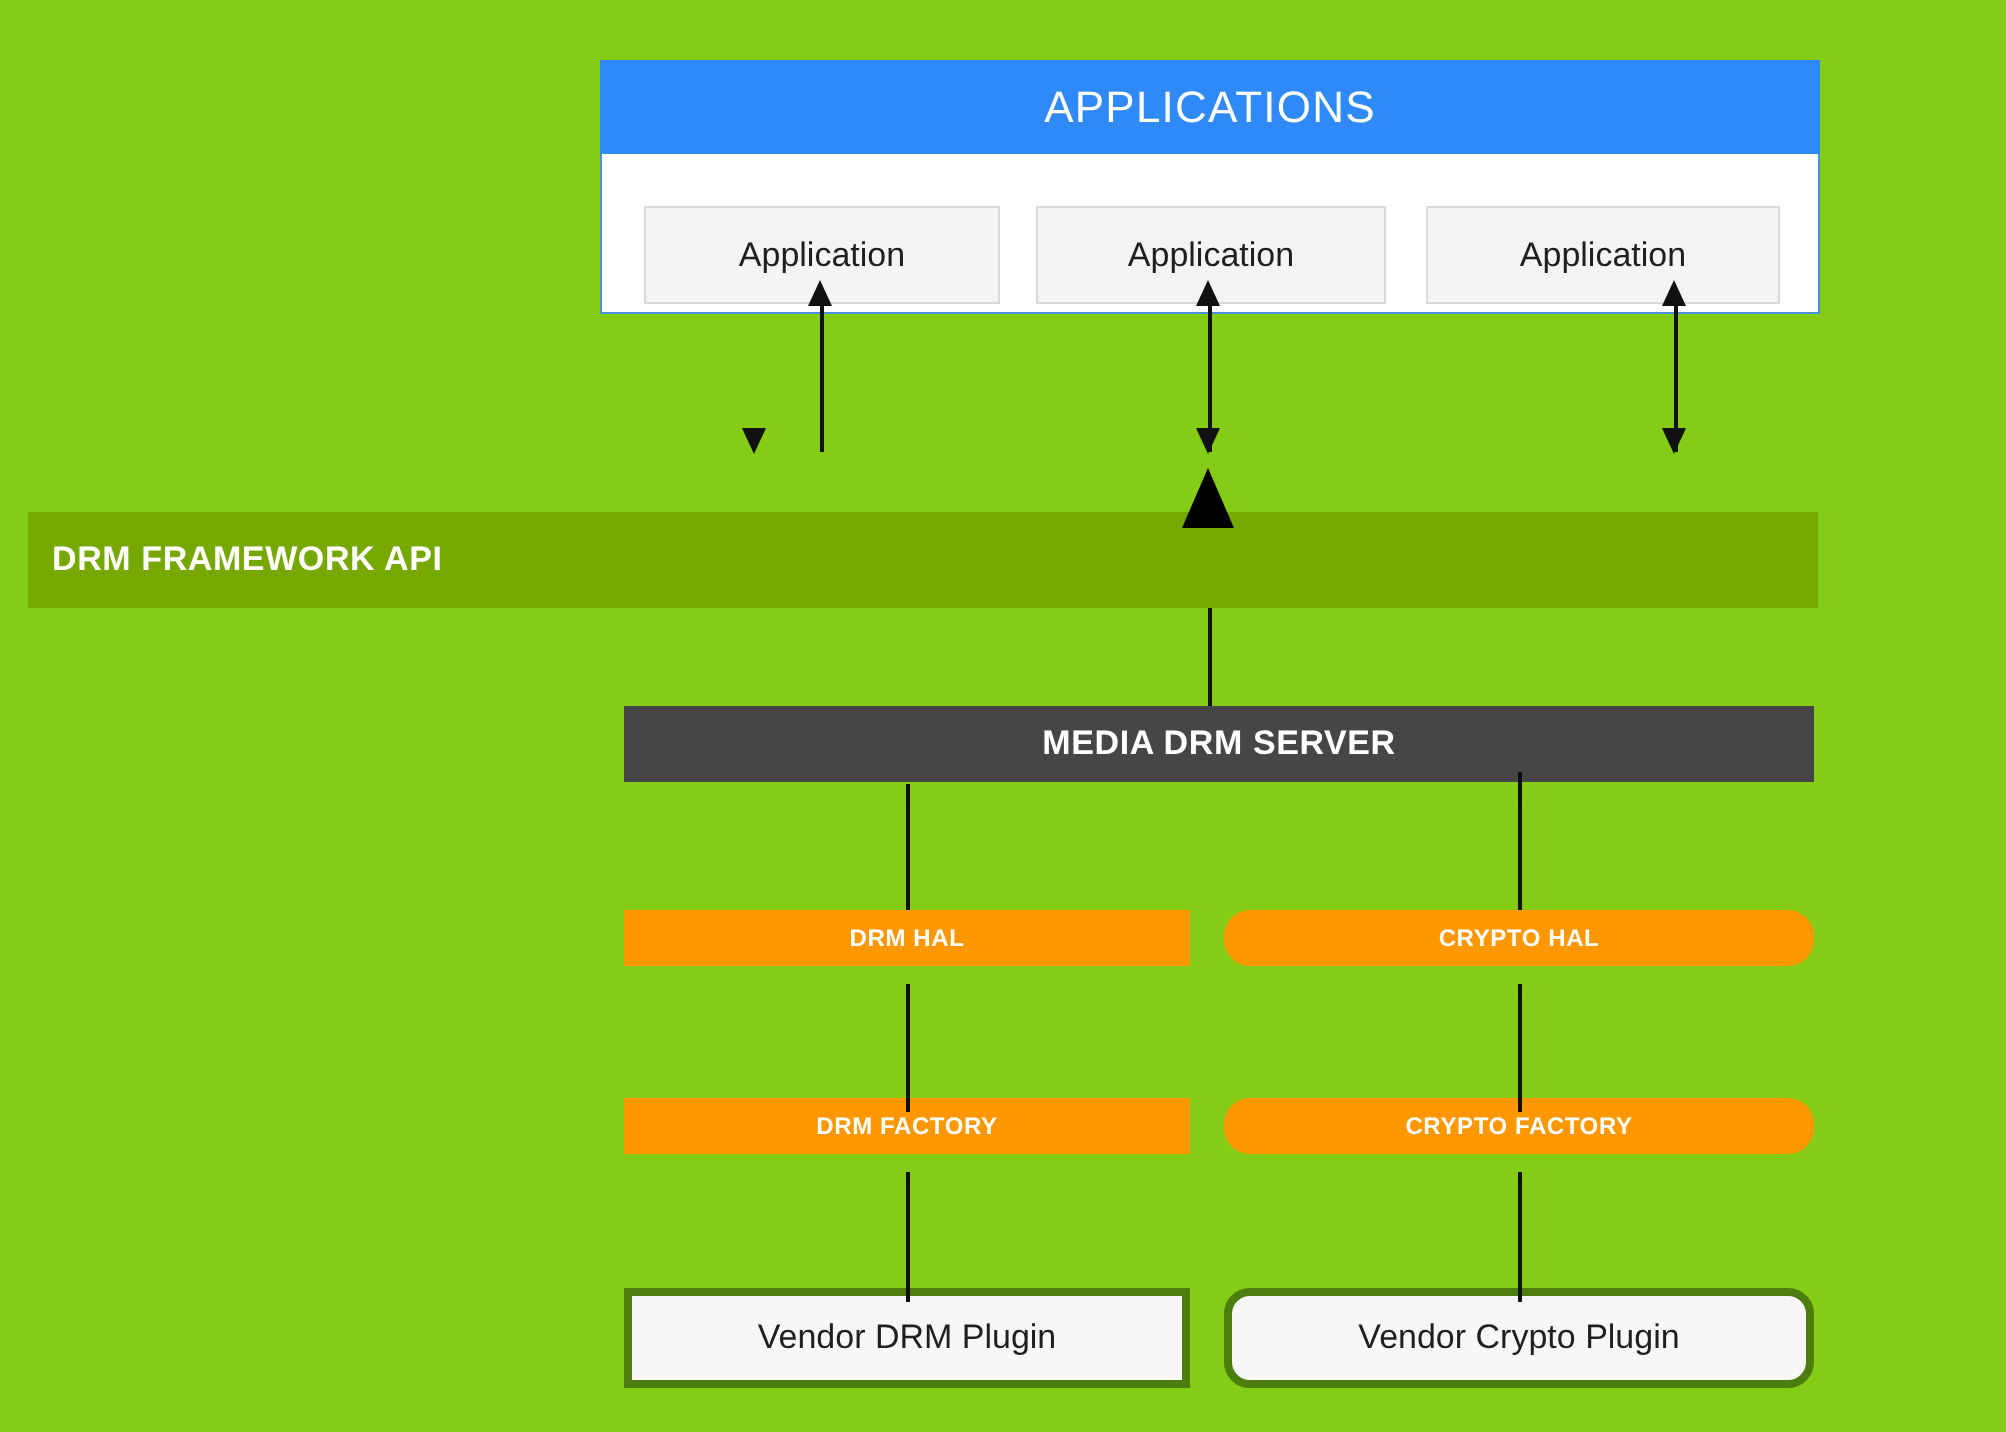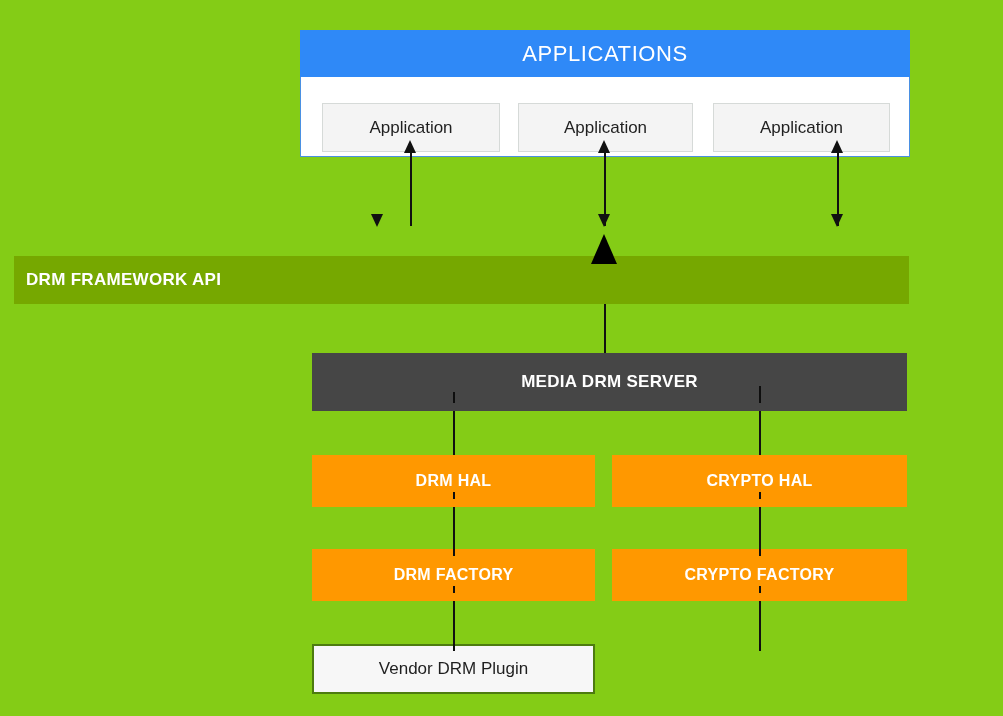--- a/index.html
+++ b/index.html
@@ -83,50 +83,50 @@
     padding-left: 12px;
     z-index: 2;
     margin-top: 48px;
   }
 
   
   #media-drm-server {
     left: 312px;
     top: 353px;
     width: 595px;
-    height: 58px;
+    height: 38px;
     background: #464646;
     color: #ffffff;
     font-size: 17px;
     font-weight: 600;
     letter-spacing: 0.3px;
     z-index: 2;
   }
 
   
   .orange-box {
     background: #ff9800;
     color: #ffffff;
-    font-size: 16px;
+    font-size: 12px;
     font-weight: 600;
     letter-spacing: 0.3px;
-    height: 52px;
+    height: 28px;
     z-index: 2;
   }
   .col-left  { left: 312px; width: 283px; }
-  .col-right { left: 612px; width: 295px; }
+  .col-right { left: 612px; width: 295px; border-radius: 13px; }
   .row-hal     { top: 455px; }
   .row-factory { top: 549px; }
 
   
   .vendor-box {
     top: 644px;
     height: 50px;
     background: #f7f7f7;
-    border: 2px solid #4d7c0f;
+    border: 4px solid #4d7c0f;
     color: #1f1f1f;
     font-size: 17px;
     font-weight: 400;
     z-index: 2;
   }
 
   
   .conn-line {
     position: absolute;
     background: #111111;
@@ -213,16 +213,17 @@
   <div class="stub" style="left:759px; top:492px; height:7px;"></div>
 
   <div class="node orange-box col-right row-factory">CRYPTO FACTORY</div>
   <div class="node orange-box col-left row-factory">DRM FACTORY</div>
   <div class="stub" style="left:453px; top:549px; height:7px;"></div>
   <div class="stub" style="left:759px; top:549px; height:7px;"></div>
   <div class="stub" style="left:453px; top:586px; height:7px;"></div>
   <div class="stub" style="left:759px; top:586px; height:7px;"></div>
 
   <div class="node vendor-box col-left">Vendor DRM Plugin</div>
+  <div class="node vendor-box col-right">Vendor Crypto Plugin</div>
   <div class="stub" style="left:453px; top:644px; height:7px;"></div>
   <div class="stub" style="left:759px; top:644px; height:7px;"></div>
 
 </div>
 
 </body></html>

